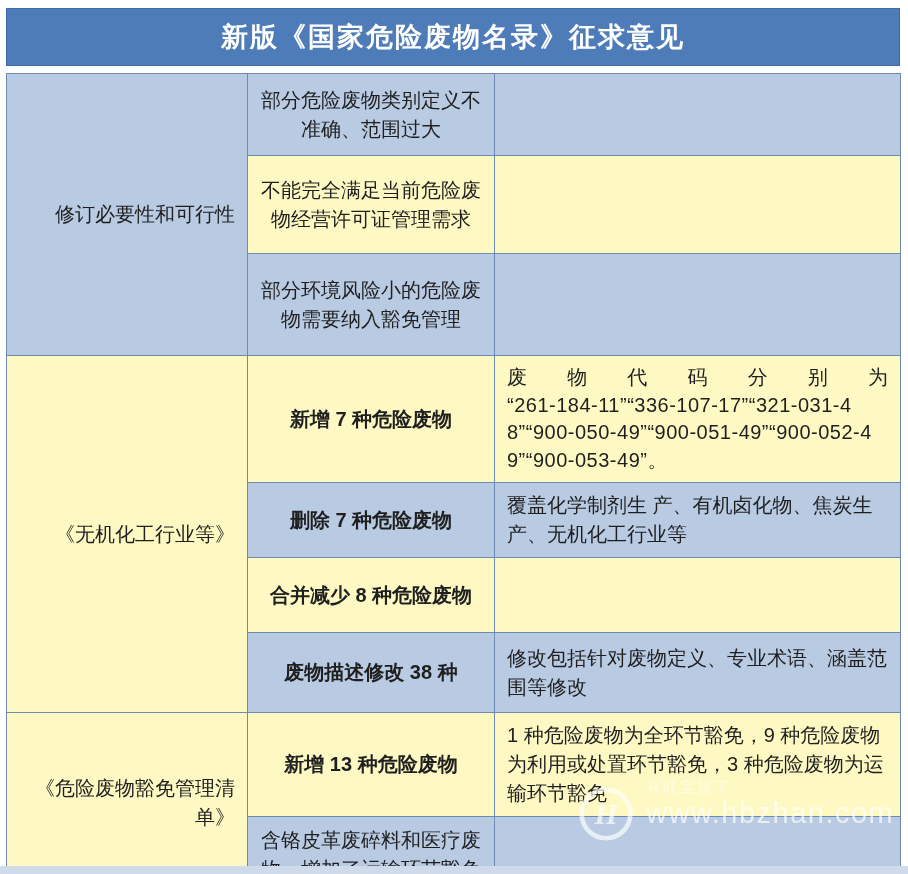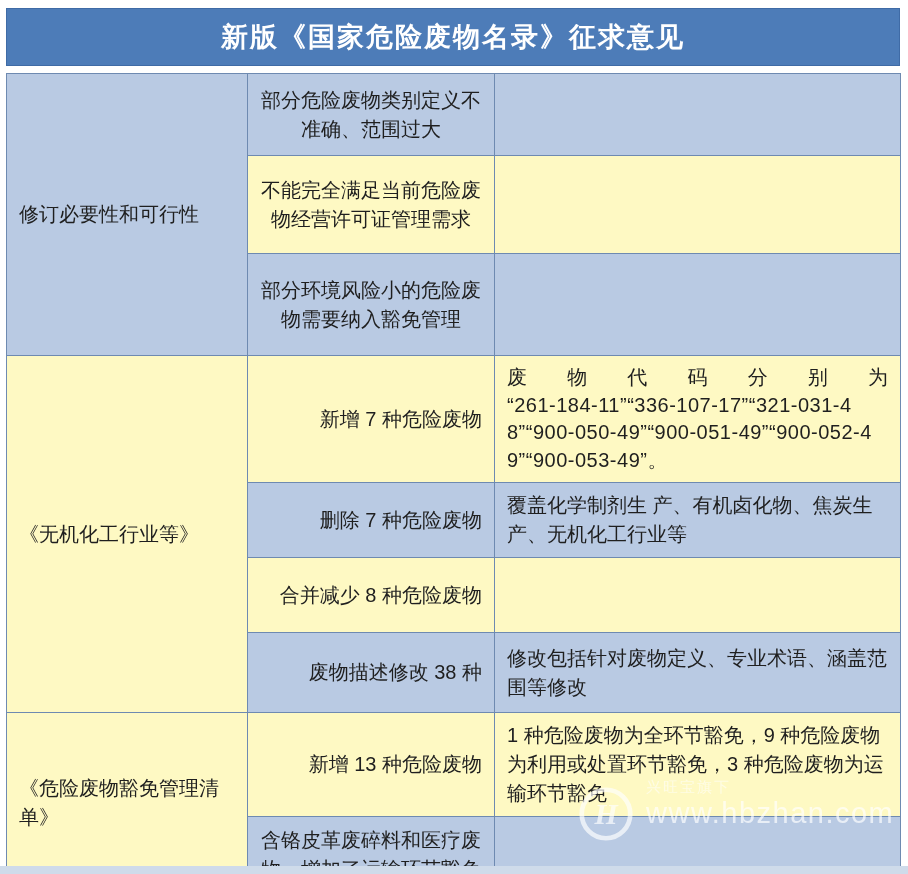--- a/index.html
+++ b/index.html
@@ -39,25 +39,25 @@
     border: 1.5px solid #6e8ab1;
     vertical-align: middle;
     font-size: 20px;
     line-height: 1.45;
     padding: 8px 12px;
     overflow: hidden;
   }
   .bg-blue  { background: #b9cae3; }
   .bg-white { background: #fef9c3; }
   td.cat {
-    text-align: left;
+    text-align: right;
     font-size: 21px;
     padding: 4px 4px;
   }
-  td.item-center { text-align: right; }
+  td.item-center { text-align: center; font-weight: bold; }
   td.item-left   { text-align: center; }
   td.detail      { text-align: left; font-size: 20px; }
   td.detail-codes { vertical-align: top; padding: 6px 10px 4px 10px; }
   .jline {
     text-align: justify;
     text-align-last: justify;
     font-size: 20px;
     line-height: 1.38;
   }
   .jcodes {

